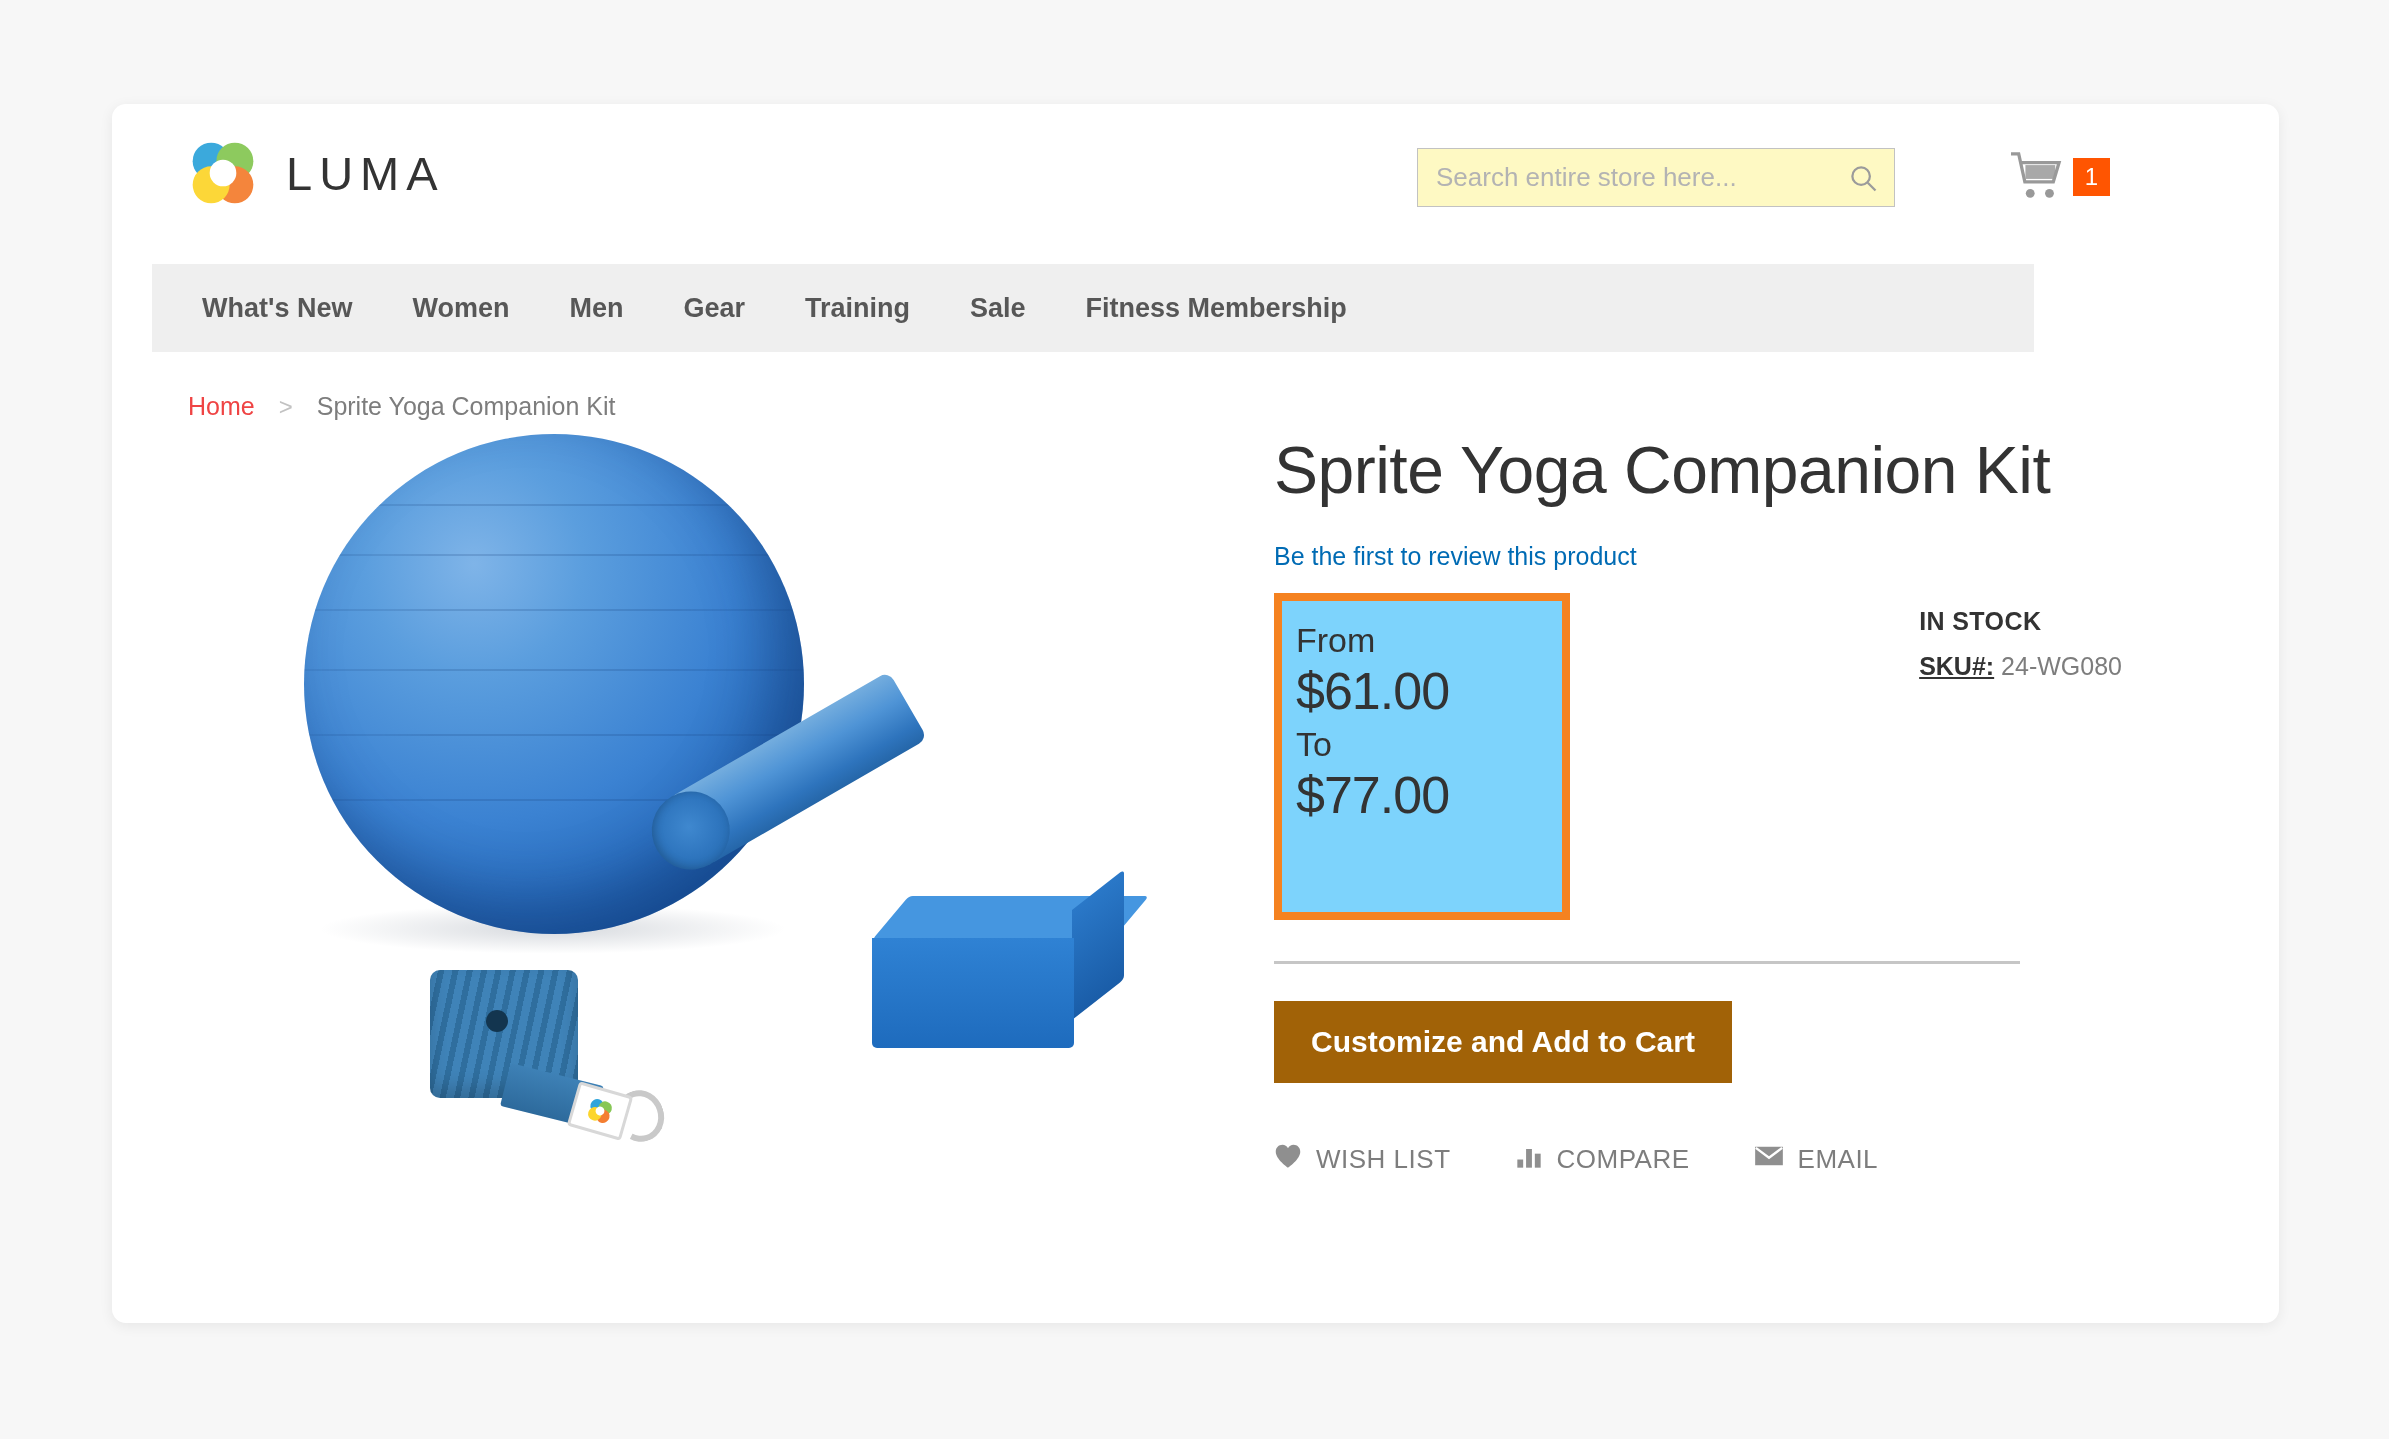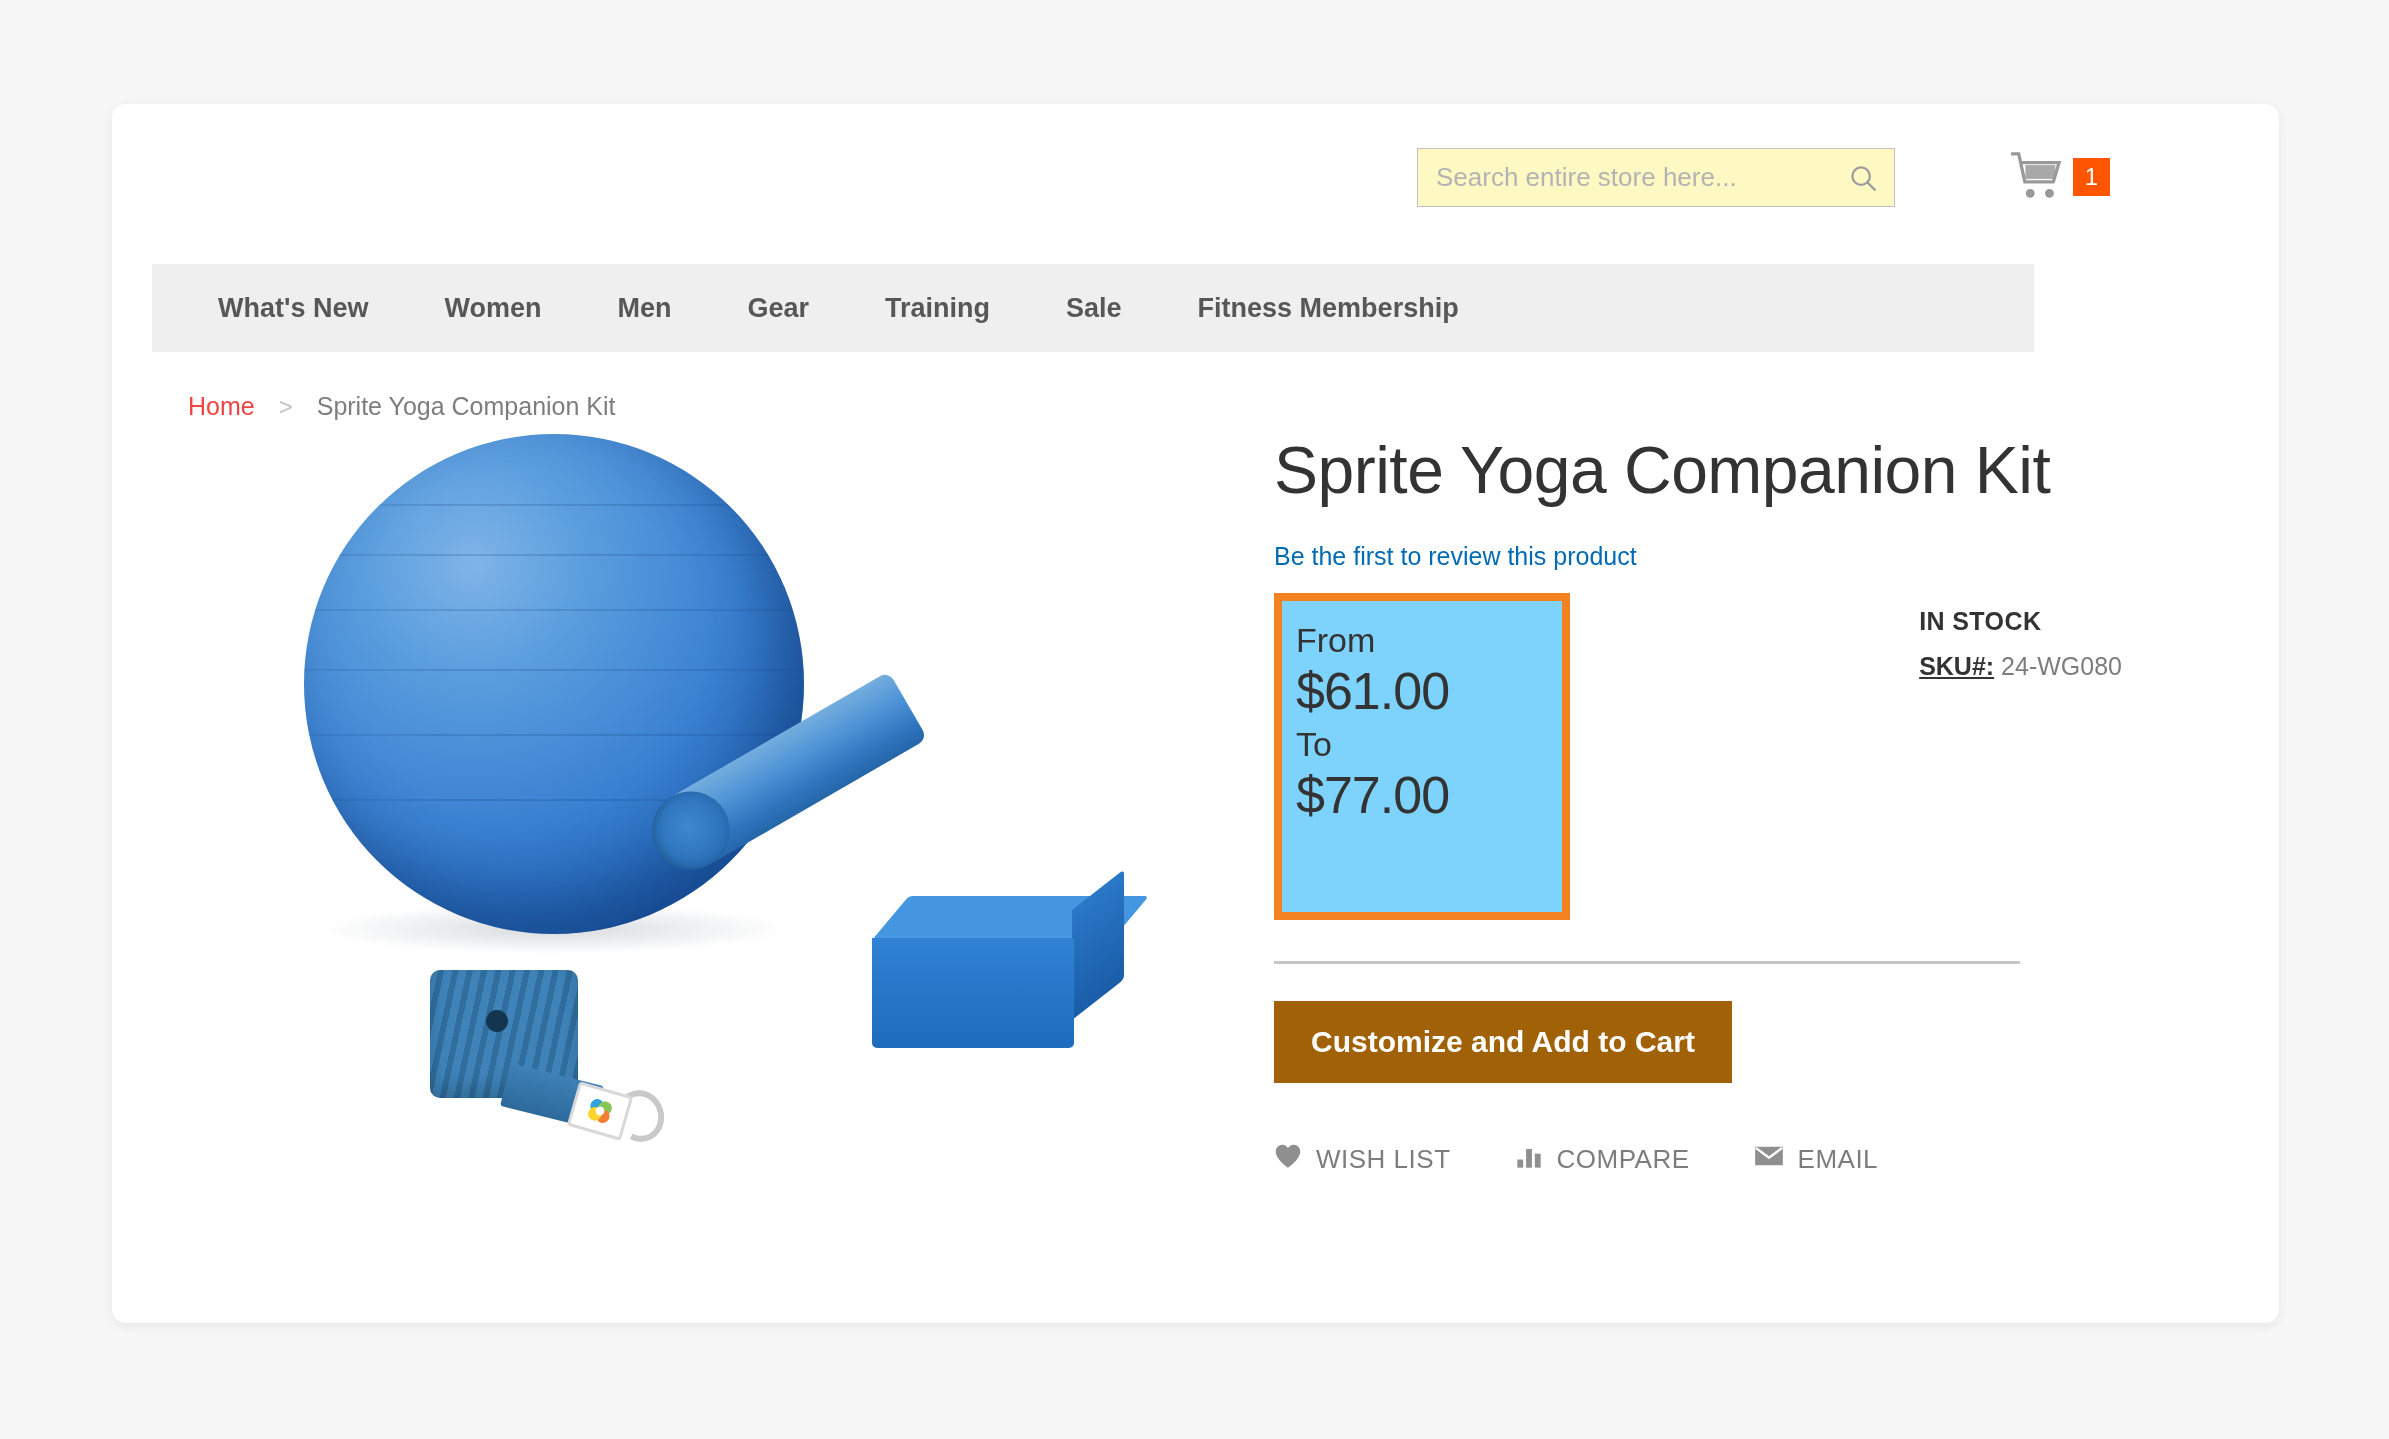--- a/index.html
+++ b/index.html
@@ -130,21 +130,20 @@
     align-items: center;
     padding-left: 50px;
   }
   .nav-item {
     font-size: 27px;
     font-weight: bold;
     color: #575757;
     margin-right: 60px;
     cursor: pointer;
     white-space: nowrap;
-    margin-left: 16px;
   }
   .nav-item:last-child { margin-right: 0; }
 
   
   .breadcrumb {
     position: absolute;
     left: 76px;
     top: 288px;
     display: flex;
     align-items: center;
@@ -430,20 +429,34 @@
 </style>
 </head>
 <body>
 
 <div id="page">
 
   <div class="card">
 
     <div class="header">
 
+      <div class="logo-wrap">
+        <div class="logo-mark">
+          <svg viewBox="0 0 100 100" width="74" height="74">
+            <g opacity="0.85">
+              <ellipse cx="34" cy="34" rx="25" ry="25" fill="#1a9bd7"></ellipse>
+              <ellipse cx="66" cy="34" rx="25" ry="25" fill="#7ac143"></ellipse>
+              <ellipse cx="66" cy="66" rx="25" ry="25" fill="#f3701b"></ellipse>
+              <ellipse cx="34" cy="66" rx="25" ry="25" fill="#fcd116"></ellipse>
+            </g>
+            <circle cx="50" cy="50" r="18" fill="#ffffff"></circle>
+          </svg>
+        </div>
+        <div class="logo-text">LUMA</div>
+      </div>
 
       <div class="search-box">
         <input class="search-input" type="text" placeholder="Search entire store here..." style="">
         <span class="search-icon">
           <svg viewBox="0 0 24 24" width="30" height="30" fill="none" stroke="currentColor" stroke-width="1.8">
             <circle cx="10.5" cy="10.5" r="7"></circle>
             <line x1="15.8" y1="15.8" x2="22" y2="22"></line>
           </svg>
         </span>
       </div>

